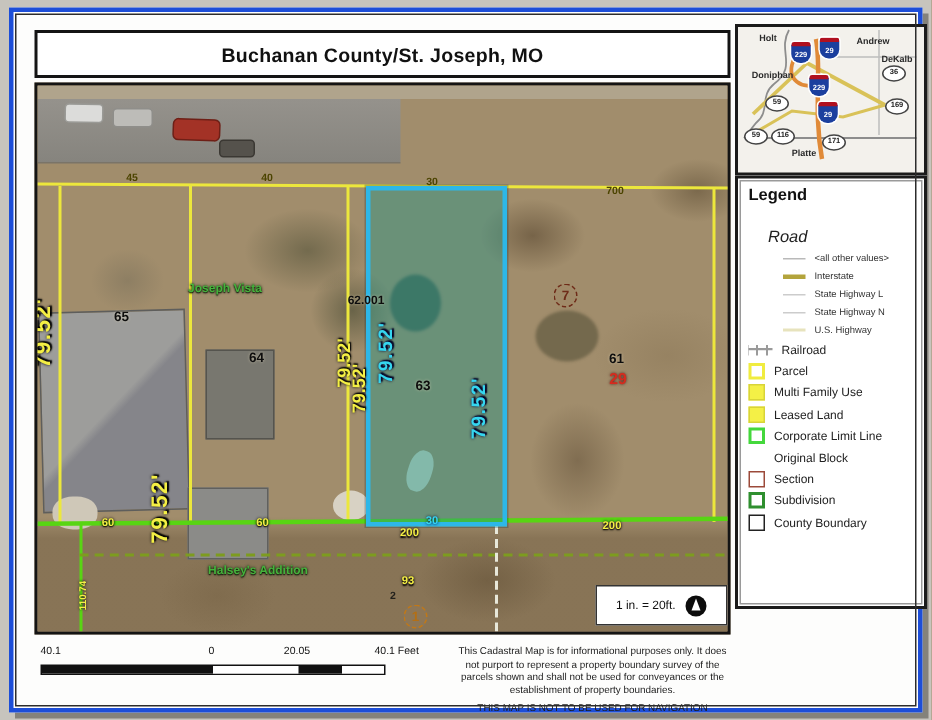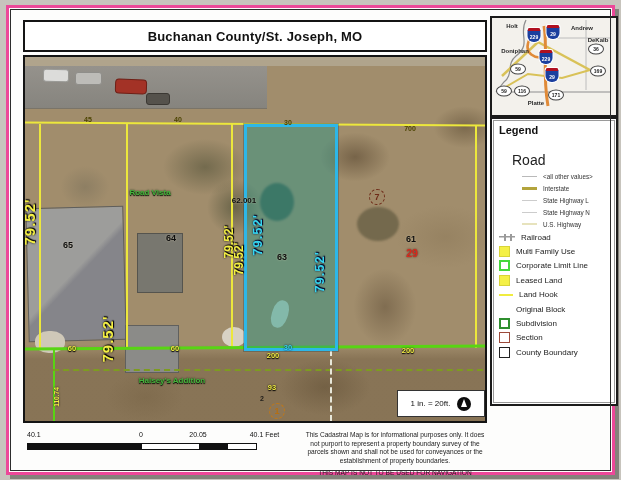--- a/index.html
+++ b/index.html
@@ -3,21 +3,21 @@
 <meta charset="utf-8">
 <style>
   html,body{margin:0;padding:0;}
   body{
     width:621px;height:480px;position:relative;overflow:hidden;
     background:#c7c4bd;
     font-family:"Liberation Sans",sans-serif;
   }
   .page{
     position:absolute;left:6px;top:5px;width:603px;height:464px;
-    background:#fdfdfc;border:3px solid #ec4899;
+    background:#fdfdfc;border:3px solid #1d4ed8;
     box-shadow:4px 4px 0 rgba(110,108,102,.75);
   }
   .page::after{content:"";position:absolute;inset:1px;border:1px solid #2c2c2c;pointer-events:none;}
 
   
   .title-box{
     position:absolute;left:14px;top:12px;width:460px;height:28px;
     background:#fff;border:2px solid #141414;
     display:flex;align-items:center;justify-content:center;
     font-size:13px;font-weight:bold;color:#111;letter-spacing:.2px;
@@ -125,21 +125,21 @@
     width:14px;height:9px;background:#fff;color:#222;font-size:5px;line-height:9px;
     border:1px solid #444;border-radius:50%;
   }
 
   .panel{position:absolute;background:#fff;border:2px solid #1b1b1b;}
   .panel::before{content:"";position:absolute;inset:1px;border:1px solid #9a9a9a;pointer-events:none;}
   .legend-panel{left:481px;top:109px;width:124px;height:285px;}
   .notes-panel{left:481px;top:398px;width:124px;height:61px;}
   .panel-title{font-size:11px;font-weight:bold;color:#111;margin:5px 0 3px 7px;}
 
-  .lgroup-label{font-size:14px;color:#222;margin:16px 0 2px 20px;}
+  .lgroup-label{font-size:11px;color:#222;margin:16px 0 2px 20px;font-style:italic;}
   .lrow{display:flex;align-items:center;margin-left:7px;}
   .lrow.sub{height:12px;margin-left:30px;gap:6px;}
   .lrow.main{height:14.4px;gap:6px;}
   .llab{color:#222;}
   .llab.sm{font-size:6.3px;color:#333;}
   .llab.md{font-size:8px;}
 
   .ico{display:inline-block;flex:0 0 auto;box-sizing:border-box;}
   .ico-road-other{width:15px;height:0;border-top:1.5px solid #b9b9b9;}
   .ico-road-interstate{width:15px;height:3px;background:#b3a43c;}
@@ -214,37 +214,37 @@
         <span class="ml dimDark" style="left: 153px; top: 62px; transform: translate(-50%, -50%);">40</span>
         <span class="ml dimDark" style="left: 263px; top: 65px; transform: translate(-50%, -50%);">30</span>
         <span class="ml dimDark" style="left: 385px; top: 71px; transform: translate(-50%, -50%);">700</span>
         <span class="ml dimBig" style="left: 4px; top: 165px; transform: translate(-50%, -50%) rotate(-90deg);">79.52'</span>
         <span class="ml dimBig" style="left: 82px; top: 282px; transform: translate(-50%, -50%) rotate(-90deg);">79.52'</span>
         <span class="ml dimMed" style="left: 204px; top: 185px; transform: translate(-50%, -50%) rotate(-90deg);">79.52'</span>
         <span class="ml dimMed" style="left: 214px; top: 202px; transform: translate(-50%, -50%) rotate(-90deg);">79.52'</span>
         <span class="ml cyanDim" style="left: 232px; top: 178px; transform: translate(-50%, -50%) rotate(-90deg);">79.52'</span>
         <span class="ml cyanDim" style="left: 294px; top: 215px; transform: translate(-50%, -50%) rotate(-90deg);">79.52'</span>
         <span class="ml blk" style="left: 219px; top: 143px; transform: translate(-50%, -50%); font-size: 8px;">62.001</span>
-        <span class="ml blk" style="left: 43px; top: 154px; transform: translate(-50%, -50%); margin-top: 34px;">65</span>
+        <span class="ml blk" style="left: 56px; top: 154px; transform: translate(-50%, -50%);">65</span>
         <span class="ml blk" style="left: 146px; top: 181px; transform: translate(-50%, -50%);">64</span>
         <span class="ml blk" style="left: 257px; top: 200px; transform: translate(-50%, -50%);">63</span>
         <span class="ml blk" style="left: 386px; top: 182px; transform: translate(-50%, -50%);">61</span>
         <span class="ml red" style="left: 387px; top: 196px; transform: translate(-50%, -50%);">29</span>
         <span class="ml circleBrown" style="left: 352px; top: 140px; transform: translate(-50%, -50%);">7</span>
         <span class="ml circleOrange" style="left: 252px; top: 354px; transform: translate(-50%, -50%);">1</span>
         <span class="ml dim" style="left: 47px; top: 291px; transform: translate(-50%, -50%);">60</span>
         <span class="ml dim" style="left: 150px; top: 291px; transform: translate(-50%, -50%);">60</span>
         <span class="ml cyanSm" style="left: 263px; top: 290px; transform: translate(-50%, -50%);">30</span>
         <span class="ml dim" style="left: 248px; top: 298px; transform: translate(-50%, -50%);">200</span>
         <span class="ml dim" style="left: 383px; top: 293px; transform: translate(-50%, -50%);">200</span>
         <span class="ml dim" style="left: 247px; top: 330px; transform: translate(-50%, -50%);">93</span>
         <span class="ml blkSm" style="left: 237px; top: 341px; transform: translate(-50%, -50%);">2</span>
         <span class="ml blkSm" style="left: 375px; top: 341px; transform: translate(-50%, -50%);">3</span>
         <span class="ml dimSm" style="left: 31px; top: 340px; transform: translate(-50%, -50%) rotate(-90deg);">110.74</span>
-        <span class="ml street" style="left: 125px; top: 135px; transform: translate(-50%, -50%);">Road Vista</span>
+        <span class="ml street" style="left: 125px; top: 135px; transform: translate(-50%, -50%);">Joseph Vista</span>
         <span class="ml street" style="left: 147px; top: 323px; transform: translate(-50%, -50%);">Halsey's Addition</span>
       </div>
 
     <div class="scalebox">
       <span>1 in. = 20ft.</span>
       <span class="north"></span>
     </div>
   </div>
 
   <div class="inset">
@@ -302,46 +302,46 @@
           <span class="ico ico-road-us"></span>
           <span class="llab sm">U.S. Highway</span>
         </div>
       </div>
     <div id="legend-items">
         <div class="lrow main">
           <span class="ico ico-railroad"></span>
           <span class="llab md">Railroad</span>
         </div>
         <div class="lrow main">
+          <span class="ico ico-parcel"></span>
+          <span class="llab md">Parcel</span>
+        </div>
+        <div class="lrow main">
           <span class="ico ico-multi-family"></span>
           <span class="llab md">Multi Family Use</span>
         </div>
         <div class="lrow main">
+          <span class="ico ico-leased-land"></span>
+          <span class="llab md">Leased Land</span>
+        </div>
+        <div class="lrow main">
           <span class="ico ico-corporate-limit"></span>
           <span class="llab md">Corporate Limit Line</span>
         </div>
         <div class="lrow main">
-          <span class="ico ico-leased-land"></span>
-          <span class="llab md">Leased Land</span>
-        </div>
-        <div class="lrow main">
-          <span class="ico ico-land-hook"></span>
-          <span class="llab md">Land Hook</span>
-        </div>
-        <div class="lrow main">
           <span class="ico ico-original-block"></span>
           <span class="llab md">Original Block</span>
         </div>
         <div class="lrow main">
+          <span class="ico ico-section"></span>
+          <span class="llab md">Section</span>
+        </div>
+        <div class="lrow main">
           <span class="ico ico-subdivision"></span>
           <span class="llab md">Subdivision</span>
-        </div>
-        <div class="lrow main">
-          <span class="ico ico-section"></span>
-          <span class="llab md">Section</span>
         </div>
         <div class="lrow main">
           <span class="ico ico-county-boundary"></span>
           <span class="llab md">County Boundary</span>
         </div>
       </div>
   </div>
 
 
   <div class="scalebar-area">

